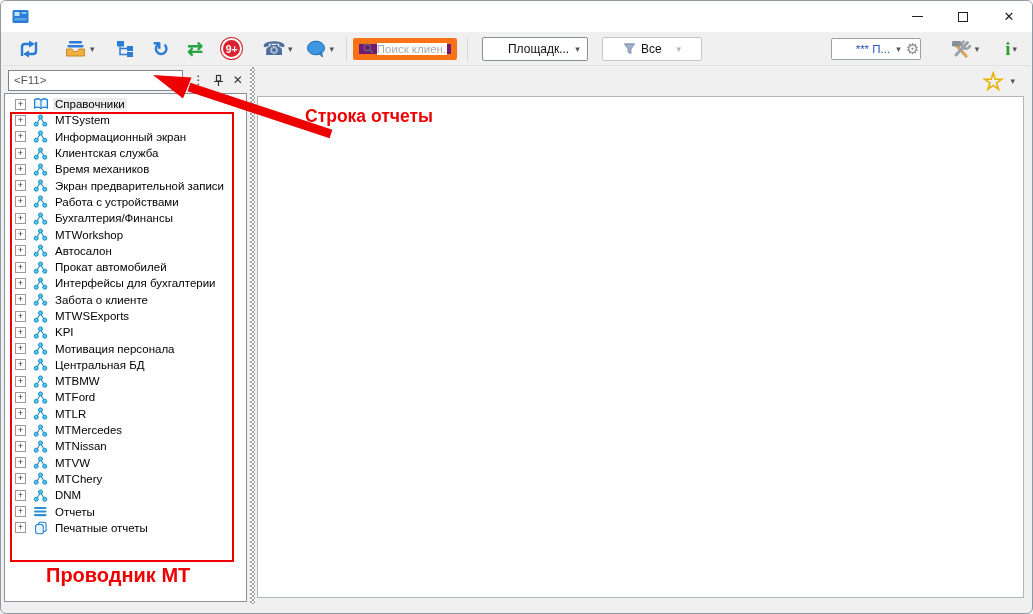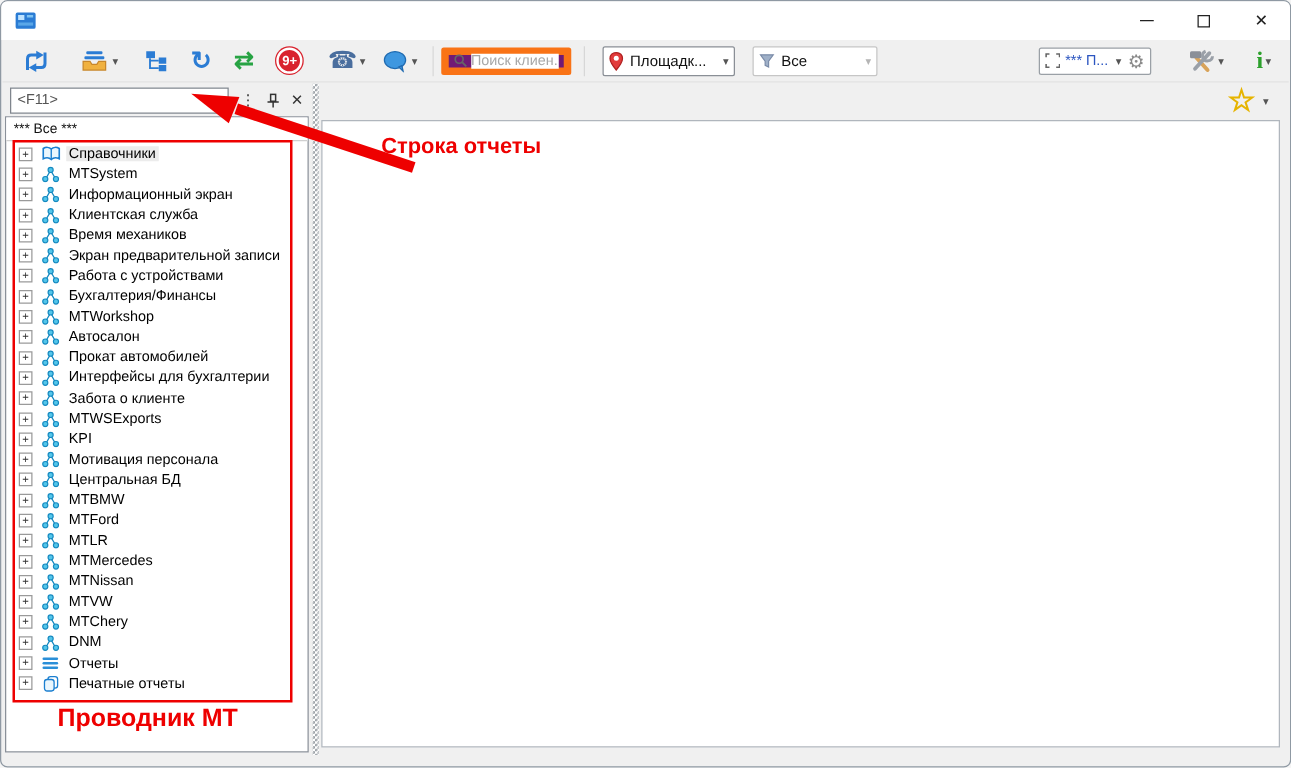--- a/index.html
+++ b/index.html
@@ -21,21 +21,21 @@
   .tb-icon { display:flex; align-items:center; justify-content:center; height:28px; padding:0 2px; }
   .caret { font-size:9px; color:#555; margin-left:2px; }
   .badge { width:21px; height:21px; border-radius:50%; background:#d9232e; border:2px solid #fff; box-shadow:0 0 0 1px #d9232e; color:#fff; font-size:10.5px; font-weight:bold; display:flex; align-items:center; justify-content:center; }
   .phone-glyph { font-size:19px; color:#4a6e9e; line-height:19px; }
   .refresh-glyph { font-size:20px; font-weight:bold; color:#2b7cd4; line-height:20px; }
   .exchange-glyph { font-size:19px; font-weight:bold; color:#27a343; line-height:19px; }
   .tb-sep { width:1px; height:24px; background:#d7d7d7; margin:0 6px; }
   .search-box { display:flex; align-items:center; width:104px; height:22px; background:#701a75; border:6px solid #f97316; border-radius:2px; padding:0 4px; }
   .search-box input { border:none; outline:none; width:100%; font-size:11.5px; color:#333; font-family:"Liberation Sans",sans-serif; }
   .search-box input::placeholder { color:#a8a8a8; }
-  .combo { display:flex; align-items:center; height:24px; background:#fff; border:1px solid #8a8f96; border-radius:2px; padding:0 4px; font-size:12px; color:#111; }
+  .combo { display:flex; align-items:center; height:24px; background:#fff; border:1px solid #8a8f96; border-radius:2px; padding:0 20px; font-size:12px; color:#111; }
   .combo .lbl { margin:0 6px 0 5px; white-space:nowrap; }
   .combo.disabled { border-color:#c6c6c6; }
   .combo.disabled .caret { color:#b5b5b5; }
   .scope-combo { height:22px; border-color:#9aa0a6; font-size:11.5px; }
   .scope-combo .lbl { color:#2b55c0; margin:0 4px; }
   .gear-glyph { font-size:15px; color:#8a8a8a; margin-left:5px; }
   .info-glyph { font-family:"Liberation Serif",serif; font-weight:bold; font-size:19px; color:#2ca02c; line-height:19px; }
 
   
   .main { position:absolute; top:66px; left:1px; right:1px; bottom:9px; background:#f0f0f0; }
@@ -211,21 +211,20 @@
             <rect x="3.5" y="1.5" width="4" height="5.5" fill="none" stroke="#333" stroke-width="1.2"></rect>
             <line x1="1" y1="7.5" x2="10" y2="7.5" stroke="#333" stroke-width="1.2"></line>
             <line x1="5.5" y1="7.5" x2="5.5" y2="12" stroke="#333" stroke-width="1.2"></line>
           </svg>
         </span>
         <span class="mini-btn">
             <span>✕</span>
           </span>
       </div>
       <div class="panel-box">
-        <div class="filter-header">*** Все ***</div>
         <div class="tree" id="tree-container">
   <div class="tree-row selected">
     <span class="expander">+</span>
     <span class="tree-icon">
                 <svg viewBox="0 0 16 14" width="16" height="14">
                   <path d="M8 3.2 C6.4 1.6 3.6 1.6 1.6 2.8 L1.6 11 C3.6 10 6.4 10 8 11.6 C9.6 10 12.4 10 14.4 11 L14.4 2.8 C12.4 1.6 9.6 1.6 8 3.2 Z" fill="#eaf6fd" stroke="#1b7fd0" stroke-width="1.3"></path>
                   <line x1="8" y1="3.4" x2="8" y2="11.4" stroke="#1b7fd0" stroke-width="1.1"></line>
                 </svg>
               </span>
     <span class="tree-label">Справочники</span>

